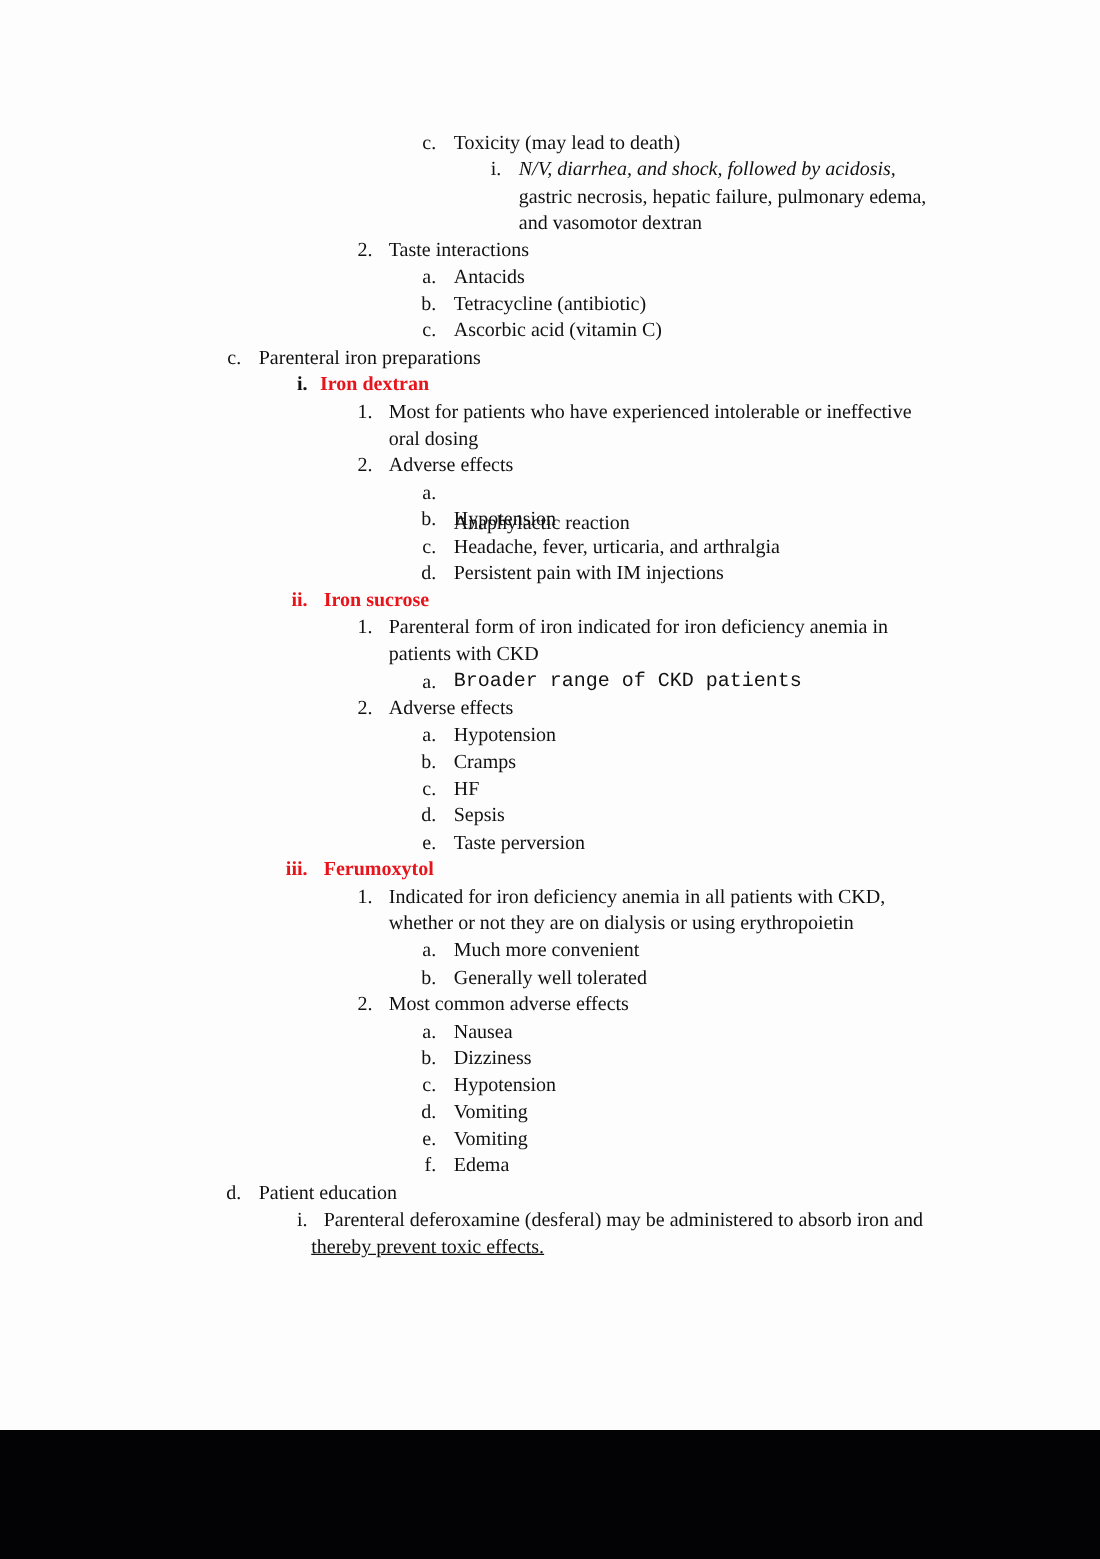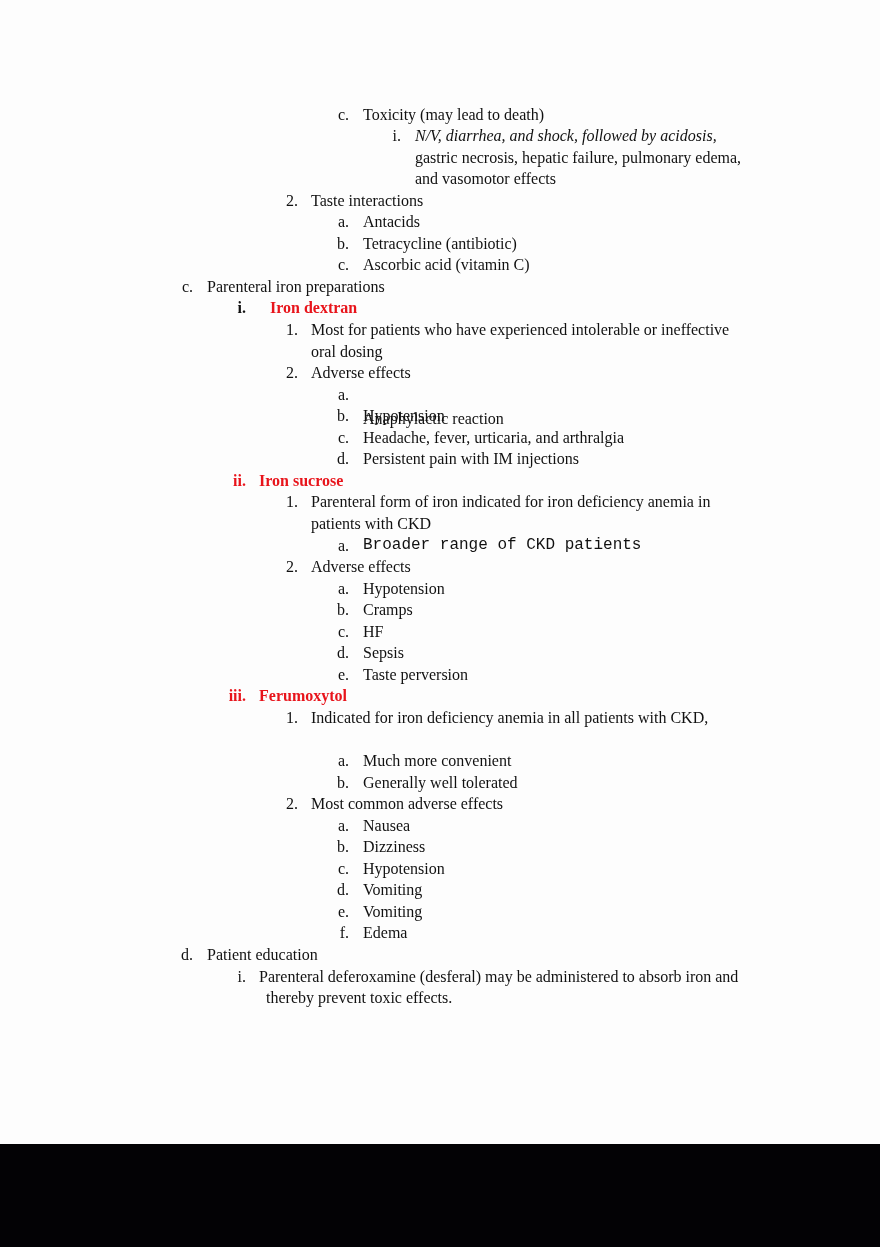--- a/index.html
+++ b/index.html
@@ -13,33 +13,33 @@
 </style>
 </head>
 <body>
 
 <div class="page" id="page">
     <span class="mk" style="right: 531px; top: 103.5px;">c.</span>
     <span class="ln" style="left: 363px; top: 103.5px;">Toxicity (may lead to death)</span>
     <span class="mk" style="right: 479px; top: 125.05px;">i.</span>
     <span class="ln" style="left: 415px; top: 125.05px; font-style: italic;">N/V, diarrhea, and shock, followed by acidosis,</span>
     <span class="ln" style="left: 415px; top: 146.6px;">gastric necrosis, hepatic failure, pulmonary edema,</span>
-    <span class="ln" style="left: 415px; top: 168.15px;">and vasomotor effects</span>
+    <span class="ln" style="left: 415px; top: 168.15px;">and vasomotor dextran</span>
     <span class="mk" style="right: 582px; top: 189.7px;">2.</span>
     <span class="ln" style="left: 311px; top: 189.7px;">Taste interactions</span>
     <span class="mk" style="right: 531px; top: 211.25px;">a.</span>
     <span class="ln" style="left: 363px; top: 211.25px;">Antacids</span>
     <span class="mk" style="right: 531px; top: 232.8px;">b.</span>
     <span class="ln" style="left: 363px; top: 232.8px;">Tetracycline (antibiotic)</span>
     <span class="mk" style="right: 531px; top: 254.35px;">c.</span>
     <span class="ln" style="left: 363px; top: 254.35px;">Ascorbic acid (vitamin C)</span>
     <span class="mk" style="right: 687px; top: 275.9px;">c.</span>
     <span class="ln" style="left: 207px; top: 275.9px;">Parenteral iron preparations</span>
     <span class="mk red bold" style="color: rgb(17, 17, 17); right: 634px; top: 297.45px;">i.</span>
-    <span class="ln red" style="left: 270px; top: 297.45px;">Iron dextran</span>
+    <span class="ln red" style="left: 256px; top: 297.45px;">Iron dextran</span>
     <span class="mk" style="right: 582px; top: 319px;">1.</span>
     <span class="ln" style="left: 311px; top: 319px;">Most for patients who have experienced intolerable or ineffective</span>
     <span class="ln" style="left: 311px; top: 340.55px;">oral dosing</span>
     <span class="mk" style="right: 582px; top: 362.1px;">2.</span>
     <span class="ln" style="left: 311px; top: 362.1px;">Adverse effects</span>
     <span class="mk" style="right: 531px; top: 383.65px;">a.</span>
     <span class="ln" style="left: 363px; top: 383.65px; margin-top: 24px;">Anaphylactic reaction</span>
     <span class="mk" style="right: 531px; top: 405.2px;">b.</span>
     <span class="ln" style="left: 363px; top: 405.2px;">Hypotension</span>
     <span class="mk" style="right: 531px; top: 426.75px;">c.</span>
@@ -62,20 +62,21 @@
     <span class="mk" style="right: 531px; top: 620.7px;">c.</span>
     <span class="ln" style="left: 363px; top: 620.7px;">HF</span>
     <span class="mk" style="right: 531px; top: 642.25px;">d.</span>
     <span class="ln" style="left: 363px; top: 642.25px;">Sepsis</span>
     <span class="mk" style="right: 531px; top: 663.8px;">e.</span>
     <span class="ln" style="left: 363px; top: 663.8px;">Taste perversion</span>
     <span class="mk red" style="color: rgb(232, 20, 27); right: 634px; top: 685.35px;">iii.</span>
     <span class="ln red" style="left: 259px; top: 685.35px;">Ferumoxytol</span>
     <span class="mk" style="right: 582px; top: 706.9px;">1.</span>
     <span class="ln" style="left: 311px; top: 706.9px; font-family: Liberation Serif, serif;">Indicated for iron deficiency anemia in all patients with CKD,</span>
+    <span class="ln" style="left: 311px; top: 728.45px;">whether or not they are on dialysis or using erythropoietin</span>
     <span class="mk" style="right: 531px; top: 750px;">a.</span>
     <span class="ln" style="left: 363px; top: 750px;">Much more convenient</span>
     <span class="mk" style="right: 531px; top: 771.55px;">b.</span>
     <span class="ln" style="left: 363px; top: 771.55px;">Generally well tolerated</span>
     <span class="mk" style="right: 582px; top: 793.1px;">2.</span>
     <span class="ln" style="left: 311px; top: 793.1px;">Most common adverse effects</span>
     <span class="mk" style="right: 531px; top: 814.65px;">a.</span>
     <span class="ln" style="left: 363px; top: 814.65px;">Nausea</span>
     <span class="mk" style="right: 531px; top: 836.2px;">b.</span>
     <span class="ln" style="left: 363px; top: 836.2px;">Dizziness</span>
@@ -84,15 +85,15 @@
     <span class="mk" style="right: 531px; top: 879.3px;">d.</span>
     <span class="ln" style="left: 363px; top: 879.3px;">Vomiting</span>
     <span class="mk" style="right: 531px; top: 900.85px;">e.</span>
     <span class="ln" style="left: 363px; top: 900.85px;">Vomiting</span>
     <span class="mk" style="right: 531px; top: 922.4px;">f.</span>
     <span class="ln" style="left: 363px; top: 922.4px;">Edema</span>
     <span class="mk" style="right: 687px; top: 943.95px;">d.</span>
     <span class="ln" style="left: 207px; top: 943.95px;">Patient education</span>
     <span class="mk" style="right: 634px; top: 965.5px;">i.</span>
     <span class="ln" style="left: 259px; top: 965.5px;">Parenteral deferoxamine (desferal) may be administered to absorb iron and</span>
-    <span class="ln" style="left: 266px; top: 987.05px;">thereby prevent toxic effects.</span>
+    <span class="ln" style="left: 249px; top: 987.05px; text-decoration: underline;">thereby prevent toxic effects.</span>
   </div>
 <div class="bar"></div>
 
 </body></html>

